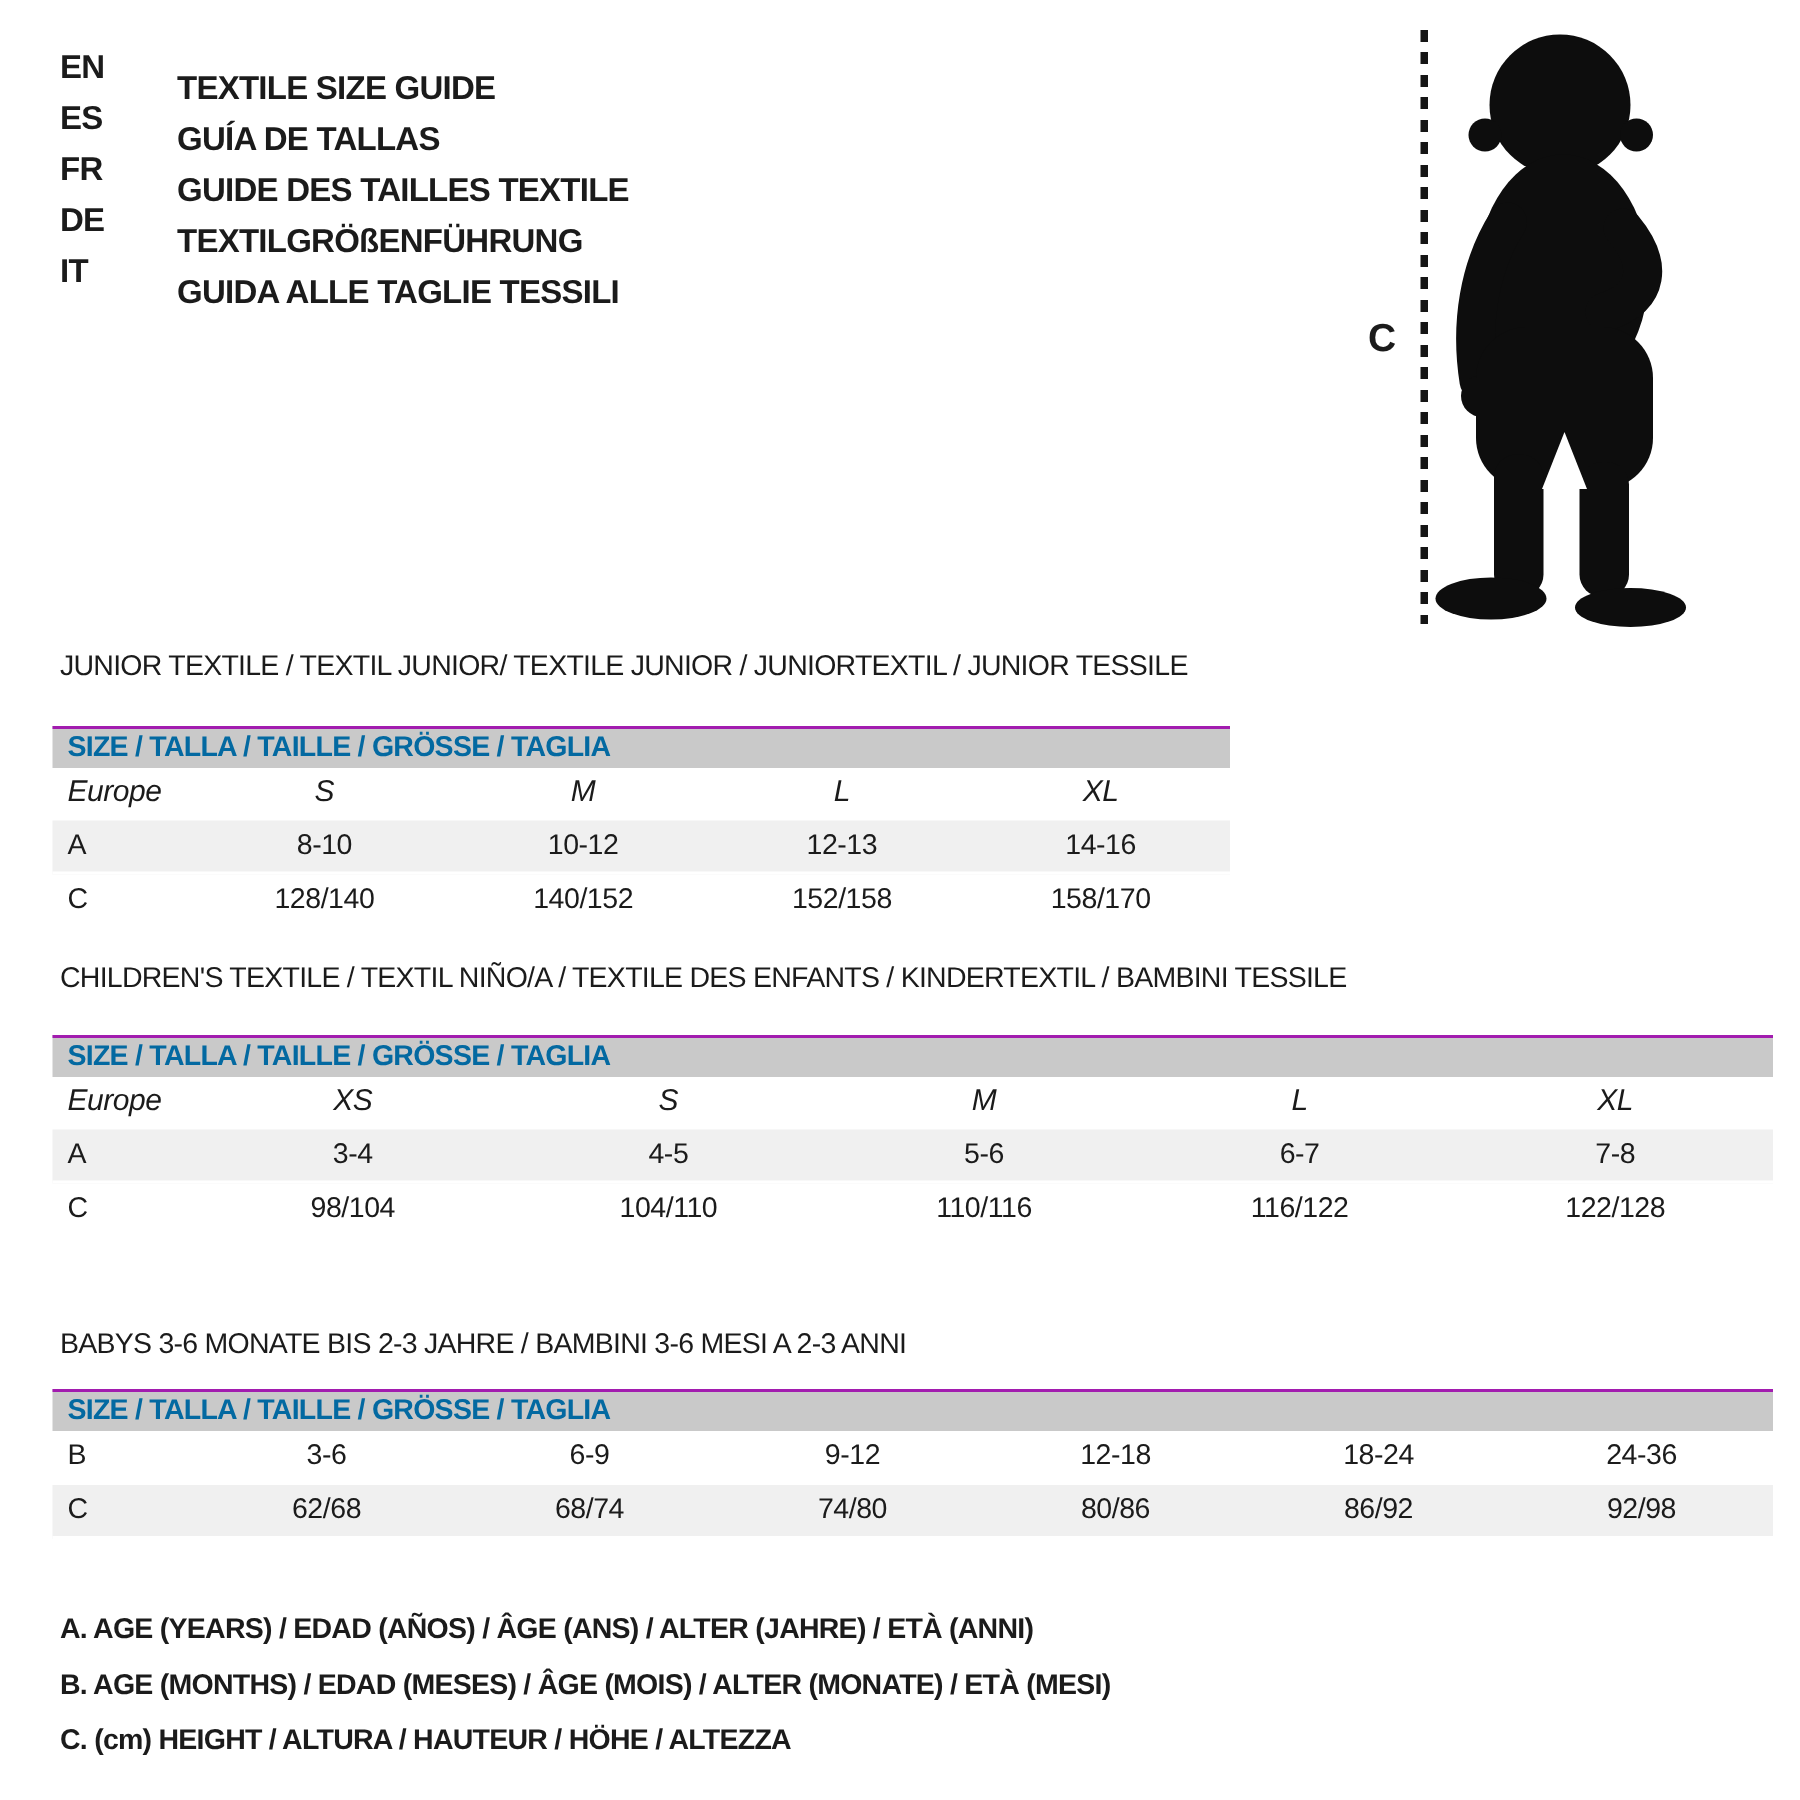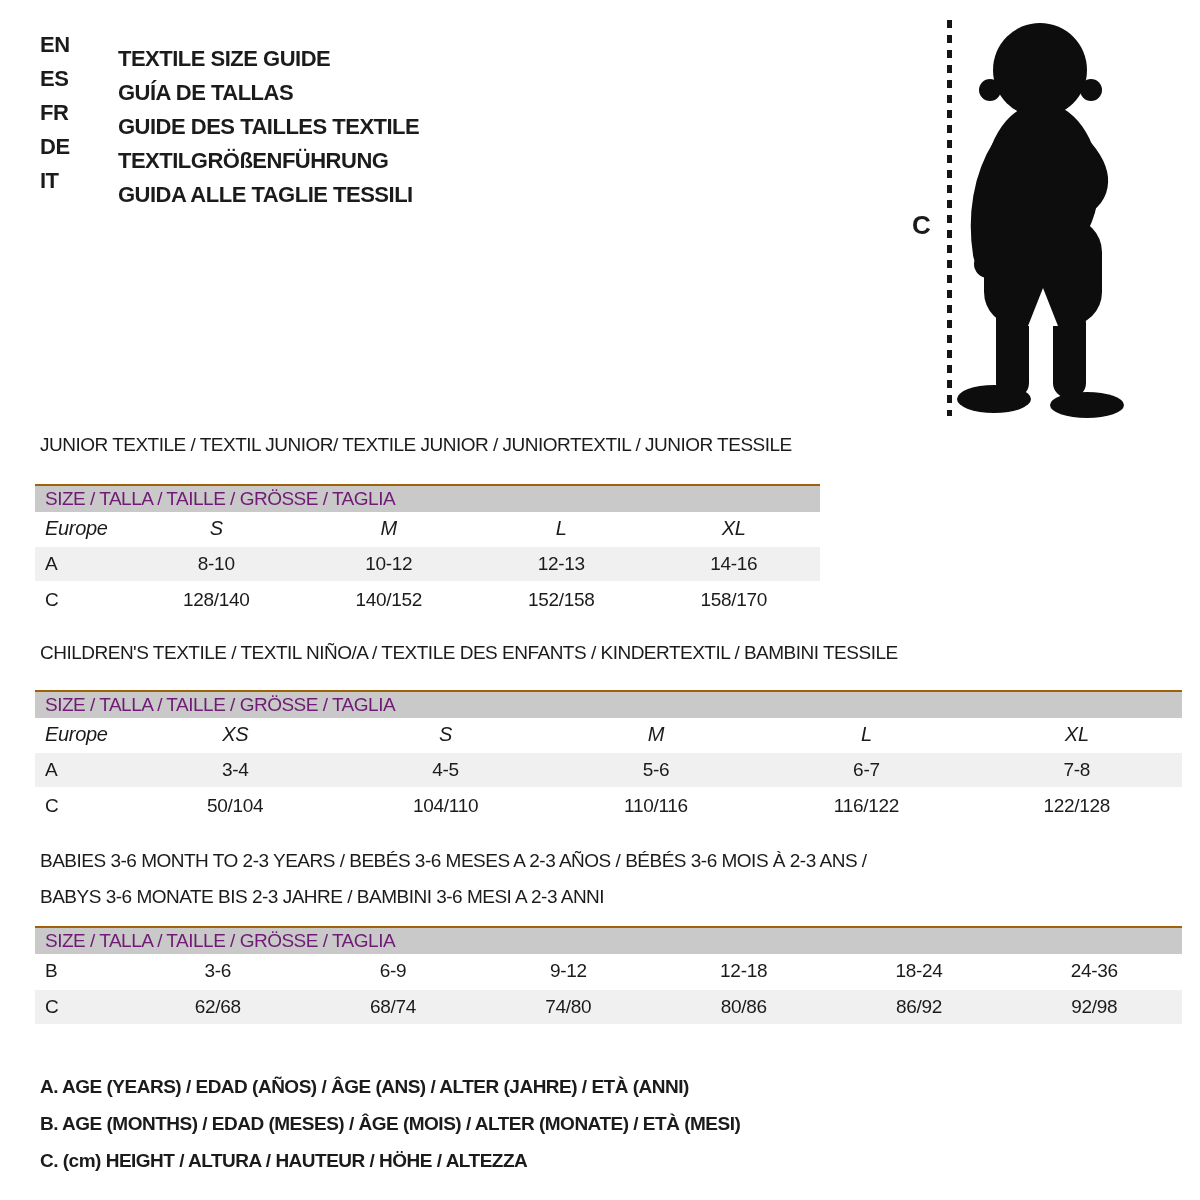--- a/index.html
+++ b/index.html
@@ -40,23 +40,23 @@
     font-size:19px; font-weight:400; letter-spacing:-0.5px; white-space:nowrap;
   }
 
   
   .size-table { position:absolute; left:35px; }
   .t1 { width:785px; }
   .t2 { width:1147px; }
   .t3 { width:1147px; }
 
   .size-band {
-    height:26px; background:#c9c9c9; border-top:2px solid #a16207;
+    height:26px; background:#c9c9c9; border-top:2px solid #a21caf;
     display:flex; align-items:center; padding-left:10px;
-    font-size:19px; font-weight:400; letter-spacing:-0.5px; color:#701a75;
+    font-size:19px; font-weight:700; letter-spacing:-0.5px; color:#0369a1;
   }
   .t-row {
     display:grid; align-items:center;
     border-bottom:2px solid #ffffff;
     font-size:19px; letter-spacing:-0.3px;
   }
   .t1 .t-row { grid-template-columns:95px repeat(4, 1fr); }
   .t2 .t-row { grid-template-columns:95px repeat(5, 1fr); }
   .t3 .t-row { grid-template-columns:95px repeat(6, 1fr); }
   .row-europe { height:33px; font-size:20px;font-style:italic; }
@@ -164,29 +164,28 @@
     <div class="t-row row-data row-alt">
       <div class="cell cell-label">A</div>
       <div class="cell">3-4</div>
       <div class="cell">4-5</div>
       <div class="cell">5-6</div>
       <div class="cell">6-7</div>
       <div class="cell">7-8</div>
     </div>
     <div class="t-row row-data">
       <div class="cell cell-label">C</div>
-      <div class="cell">50/104</div>
+      <div class="cell">98/104</div>
       <div class="cell">104/110</div>
       <div class="cell">110/116</div>
       <div class="cell">116/122</div>
       <div class="cell">122/128</div>
     </div>
   </div>
 
-  <div class="section-title" style="top:850px;">BABIES 3-6 MONTH TO 2-3 YEARS / BEBÉS 3-6 MESES A 2-3 AÑOS / BÉBÉS 3-6 MOIS À 2-3 ANS /</div>
   <div class="section-title" style="top:886px;">BABYS 3-6 MONATE BIS 2-3 JAHRE / BAMBINI 3-6 MESI A 2-3 ANNI</div>
   <div class="size-table t3" style="top:926px;">
     <div class="size-band">
       <span>SIZE / TALLA / TAILLE / GRÖSSE / TAGLIA</span>
     </div>
     <div class="t-row row-data">
       <div class="cell cell-label">B</div>
       <div class="cell">3-6</div>
       <div class="cell">6-9</div>
       <div class="cell">9-12</div>

